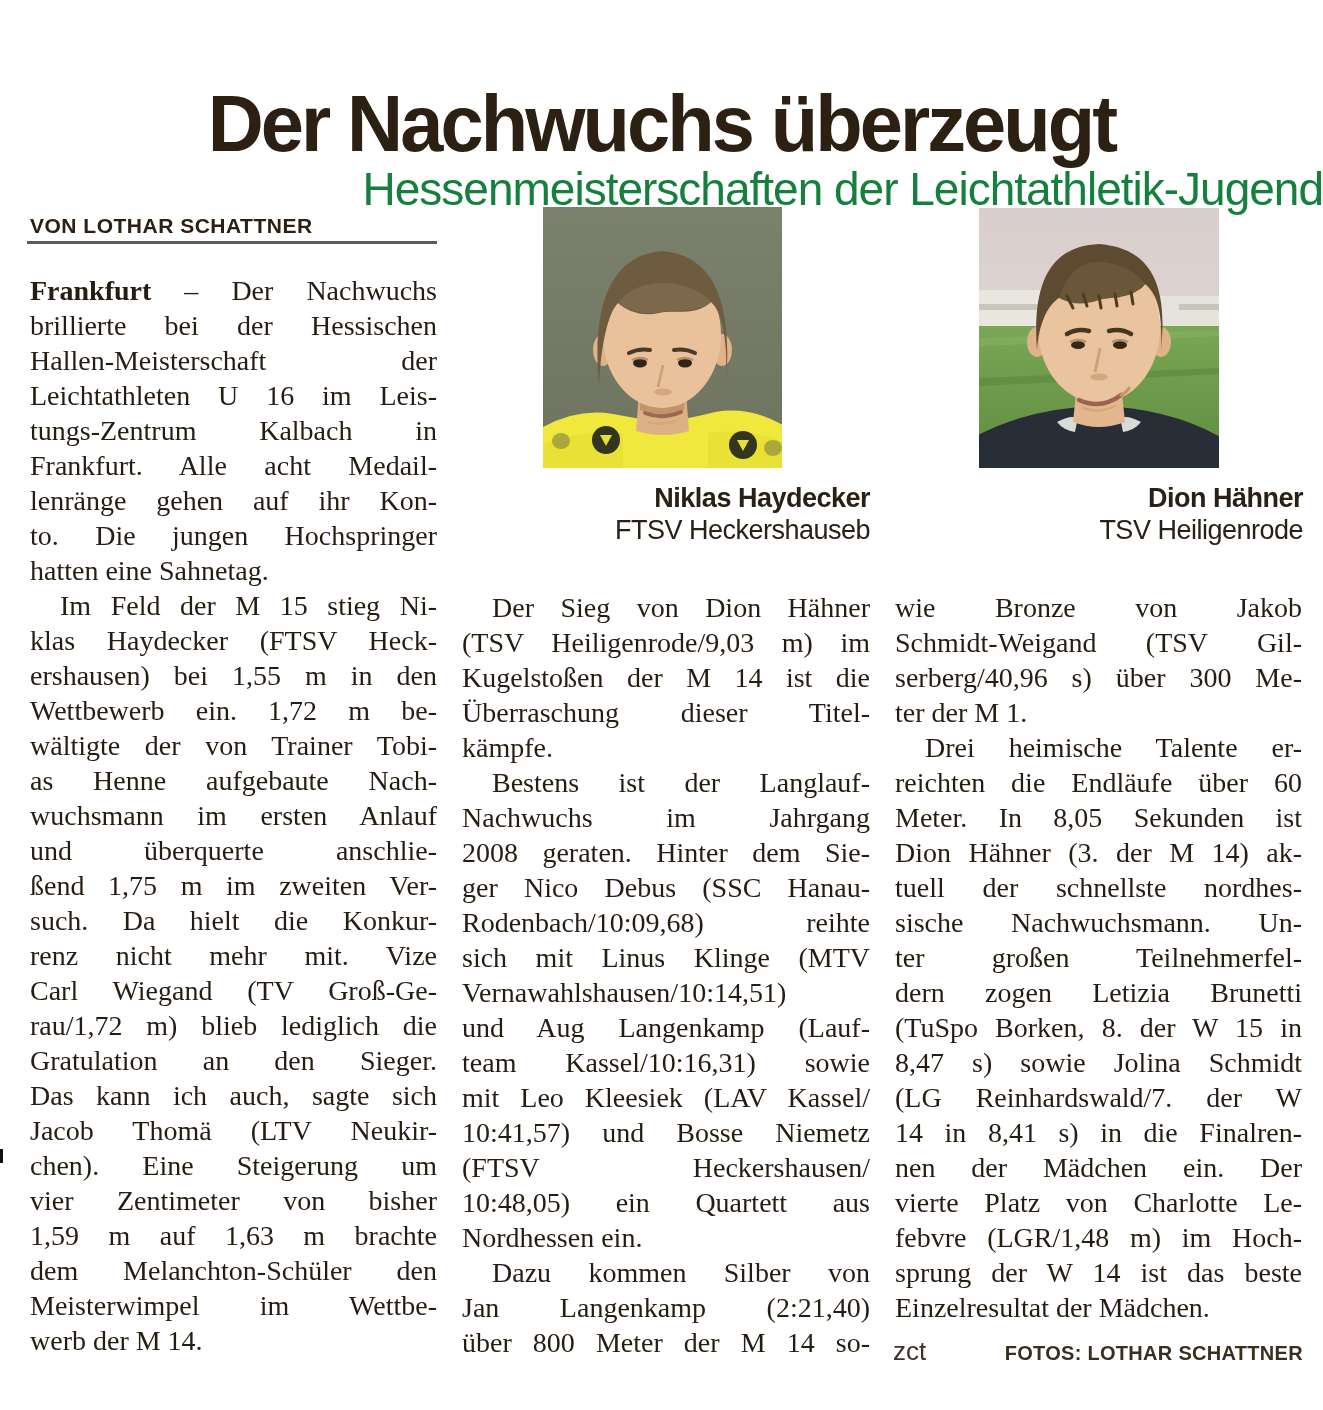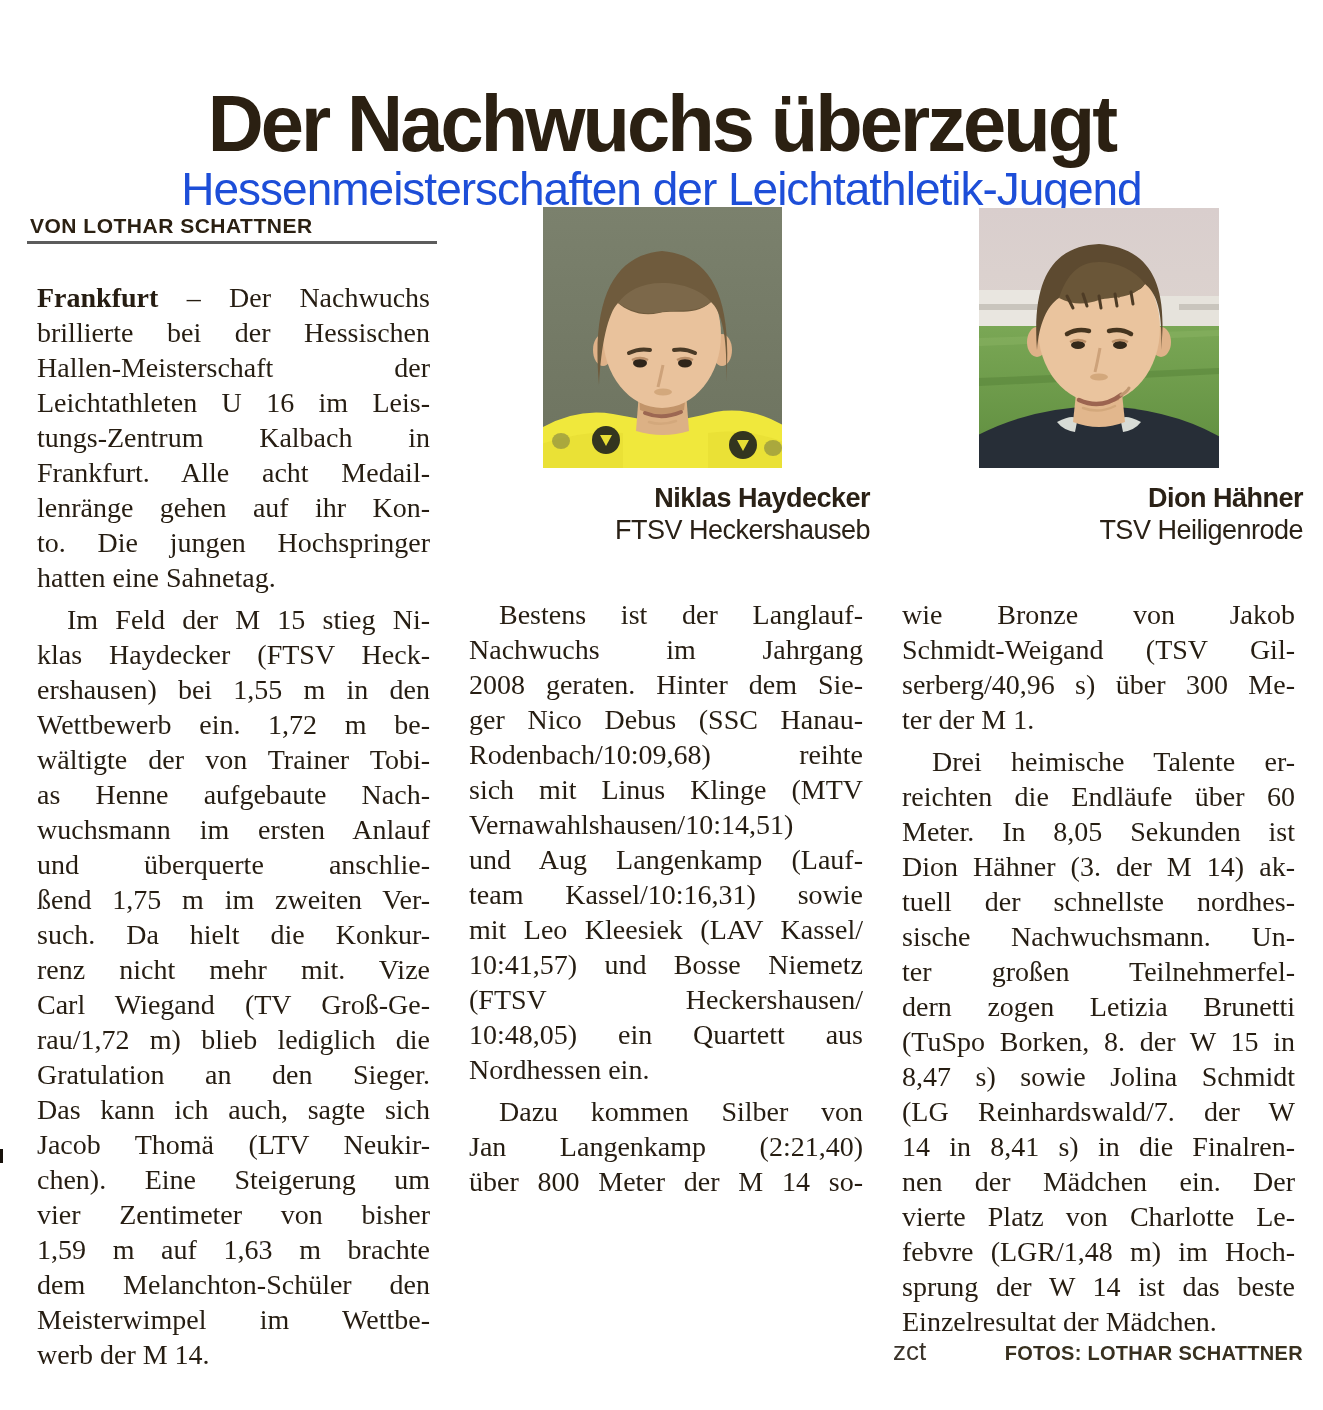--- a/index.html
+++ b/index.html
@@ -21,26 +21,26 @@
     font-weight: bold;
     font-size: 80px;
     letter-spacing: -3px;
     color: #2b2012;
     transform: scaleX(0.97);
     transform-origin: center;
     white-space: nowrap;
   }
   .subheadline {
     left: 0; top: 124px; width: 1323px;
-    text-align: center;
+    text-align: right;
     font-family: "Liberation Sans", sans-serif;
     font-weight: normal;
     font-size: 46px;
     letter-spacing: -1px;
-    color: #1d4ed8;
+    color: #15803d;
     white-space: nowrap;
   }
   .byline {
     left: 30px; top: 214px; width: 410px;
     font-family: "Liberation Sans", sans-serif;
     font-weight: bold;
     font-size: 21px;
     letter-spacing: 0.5px;
     color: #2b2012;
   }
@@ -51,21 +51,21 @@
 
   
   .col {
     font-size: 28px;
     line-height: 35px;
     color: #261d12;
   }
   .col-1 { left: 30px;  top: 273px; width: 407px; }
   .col-2 { left: 462px; top: 590px; width: 408px; }
   .col-3 { left: 895px; top: 590px; width: 407px; }
-  .para { margin: 7px; }
+  .para { margin: 0; }
   .line {
     text-align: justify;
     text-align-last: justify;
     white-space: nowrap;
     height: 35px;
   }
   .line.lastline { text-align-last: left; white-space: normal; }
   .line.indent { text-indent: 30px; }
   .lead { font-weight: bold; }
 
@@ -269,20 +269,27 @@
       <div class="line">chen). Eine Steigerung um</div>
       <div class="line">vier Zentimeter von bisher</div>
       <div class="line">1,59 m auf 1,63 m brachte</div>
       <div class="line">dem Melanchton-Schüler den</div>
       <div class="line">Meisterwimpel im Wettbe-</div>
       <div class="line lastline">werb der M 14.</div>
     </div>
   </div>
 <div class="abs col col-2">
     <div class="para">
+      <div class="line indent">Der Sieg von Dion Hähner</div>
+      <div class="line">(TSV Heiligenrode/9,03 m) im</div>
+      <div class="line">Kugelstoßen der M 14 ist die</div>
+      <div class="line">Überraschung dieser Titel-</div>
+      <div class="line lastline">kämpfe.</div>
+    </div>
+    <div class="para">
       <div class="line indent">Bestens ist der Langlauf-</div>
       <div class="line">Nachwuchs im Jahrgang</div>
       <div class="line">2008 geraten. Hinter dem Sie-</div>
       <div class="line">ger Nico Debus (SSC Hanau-</div>
       <div class="line">Rodenbach/10:09,68) reihte</div>
       <div class="line">sich mit Linus Klinge (MTV</div>
       <div class="line">Vernawahlshausen/10:14,51)</div>
       <div class="line">und Aug Langenkamp (Lauf-</div>
       <div class="line">team Kassel/10:16,31) sowie</div>
       <div class="line">mit Leo Kleesiek (LAV Kassel/</div>

